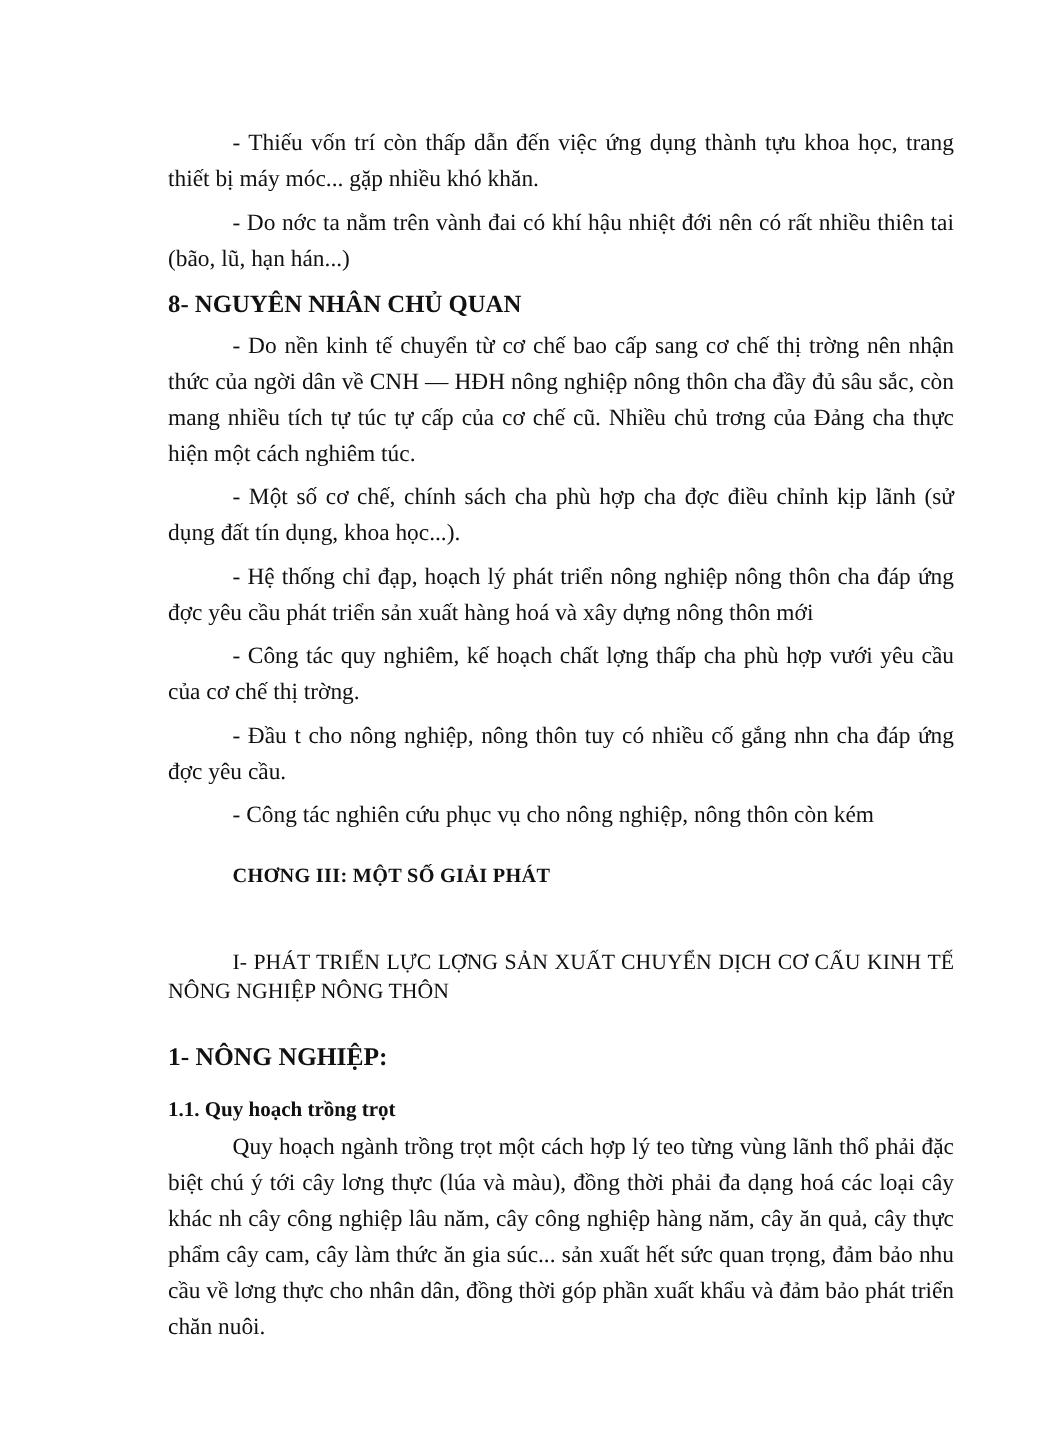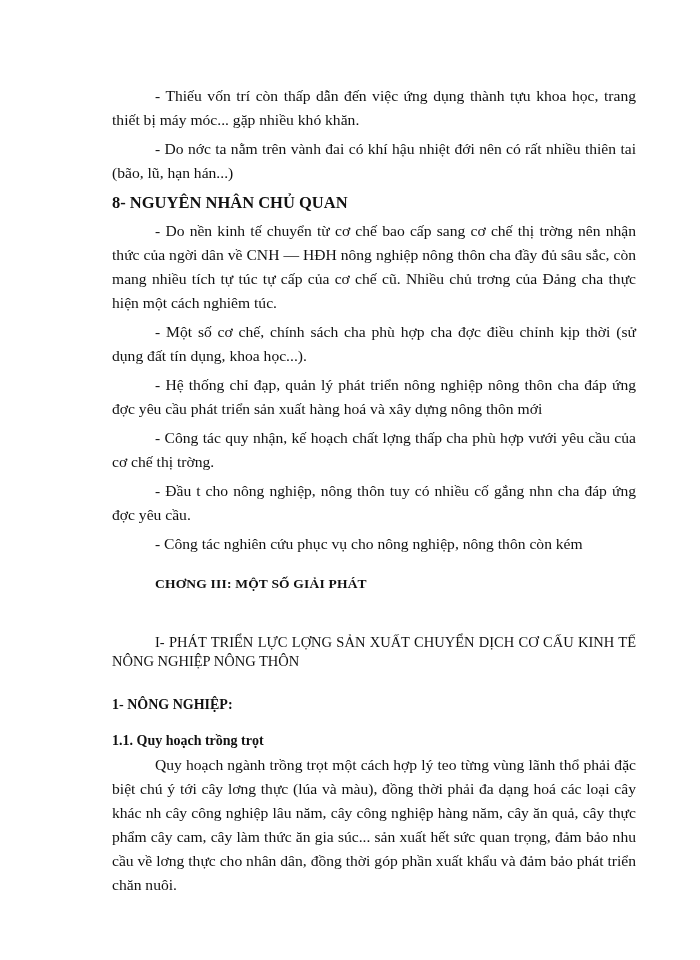--- a/index.html
+++ b/index.html
@@ -45,43 +45,43 @@
     .heading-I {
       font-weight: normal;
       font-size: 14.5px;
       line-height: 19px;
       text-indent: 43px;
       text-align: justify;
       margin: 37px 0 22px 0;
     }
     .heading-1 {
       font-weight: bold;
-      font-size: 14px;
+      font-size: 17px;
       line-height: 24px;
       margin: 0 0 10px 0;
     }
     .heading-11 {
       font-weight: bold;
       font-size: 14px;
       line-height: 24px;
       margin: 12px 0 0 0;
     }
     .para.tight { margin-bottom: 16px; }
   </style>
 </head>
 <body>
 
 <div class="page">
   <p class="para">- Thiếu vốn trí còn thấp dẫn đến việc ứng dụng thành tựu khoa học, trang thiết bị máy móc... gặp nhiều khó khăn.</p>
   <p class="para">- Do nớc   ta nằm trên vành đai có khí hậu nhiệt đới nên có rất nhiều thiên tai (bão, lũ, hạn hán...)</p>
   <div class="heading2">8- NGUYÊN NHÂN CHỦ QUAN</div>
   <p class="para">- Do nền kinh tế chuyển từ cơ chế bao cấp sang cơ chế thị trờng   nên nhận thức của ngời   dân về CNH — HĐH nông nghiệp nông thôn cha   đầy đủ sâu sắc, còn mang nhiều tích tự túc tự cấp của cơ chế cũ. Nhiều chủ trơng   của Đảng cha   thực hiện một cách nghiêm túc.</p>
-  <p class="para">- Một số cơ chế, chính sách cha   phù hợp cha   đợc   điều chỉnh kịp thời (sử dụng đất tín dụng, khoa học...).</p>
-  <p class="para">- Hệ thống chỉ đạp, quản lý phát triển nông nghiệp nông thôn cha   đáp ứng đợc   yêu cầu phát triển sản xuất hàng hoá và xây dựng nông thôn mới</p>
-  <p class="para">- Công tác quy nhận, kế hoạch chất lợng   thấp cha   phù hợp vưới yêu cầu của cơ chế thị trờng.</p>
+  <p class="para">- Một số cơ chế, chính sách cha   phù hợp cha   đợc   điều chỉnh kịp lãnh (sử dụng đất tín dụng, khoa học...).</p>
+  <p class="para">- Hệ thống chỉ đạp, hoạch lý phát triển nông nghiệp nông thôn cha   đáp ứng đợc   yêu cầu phát triển sản xuất hàng hoá và xây dựng nông thôn mới</p>
+  <p class="para">- Công tác quy nghiêm, kế hoạch chất lợng   thấp cha   phù hợp vưới yêu cầu của cơ chế thị trờng.</p>
   <p class="para">- Đầu t   cho nông nghiệp, nông thôn  tuy có nhiều cố gắng nhn   cha   đáp ứng đợc   yêu cầu.</p>
   <p class="para tight">- Công tác nghiên cứu phục vụ cho nông nghiệp, nông thôn còn kém</p>
   <div class="chapter">CHƠNG   III: MỘT SỐ GIẢI PHÁT</div>
   <div class="heading-I">I- PHÁT TRIỂN LỰC LỢNG   SẢN XUẤT CHUYỂN DỊCH CƠ CẤU KINH TẾ NÔNG NGHIỆP NÔNG THÔN</div>
   <div class="heading-1">1- NÔNG NGHIỆP:</div>
   <div class="heading-11">1.1. Quy hoạch trồng trọt</div>
   <p class="para">Quy hoạch ngành trồng trọt một cách hợp lý teo từng vùng lãnh thổ phải đặc biệt chú ý tới cây lơng   thực (lúa và màu), đồng thời phải đa dạng hoá các loại cây khác nh   cây công nghiệp lâu năm, cây công nghiệp hàng năm, cây ăn quả, cây thực phẩm cây cam, cây làm thức ăn gia súc... sản xuất hết sức quan trọng, đảm bảo nhu cầu về lơng   thực cho nhân dân, đồng thời góp phần xuất khẩu và đảm bảo phát triển chăn nuôi.</p>
 </div>
 
 </body></html>

